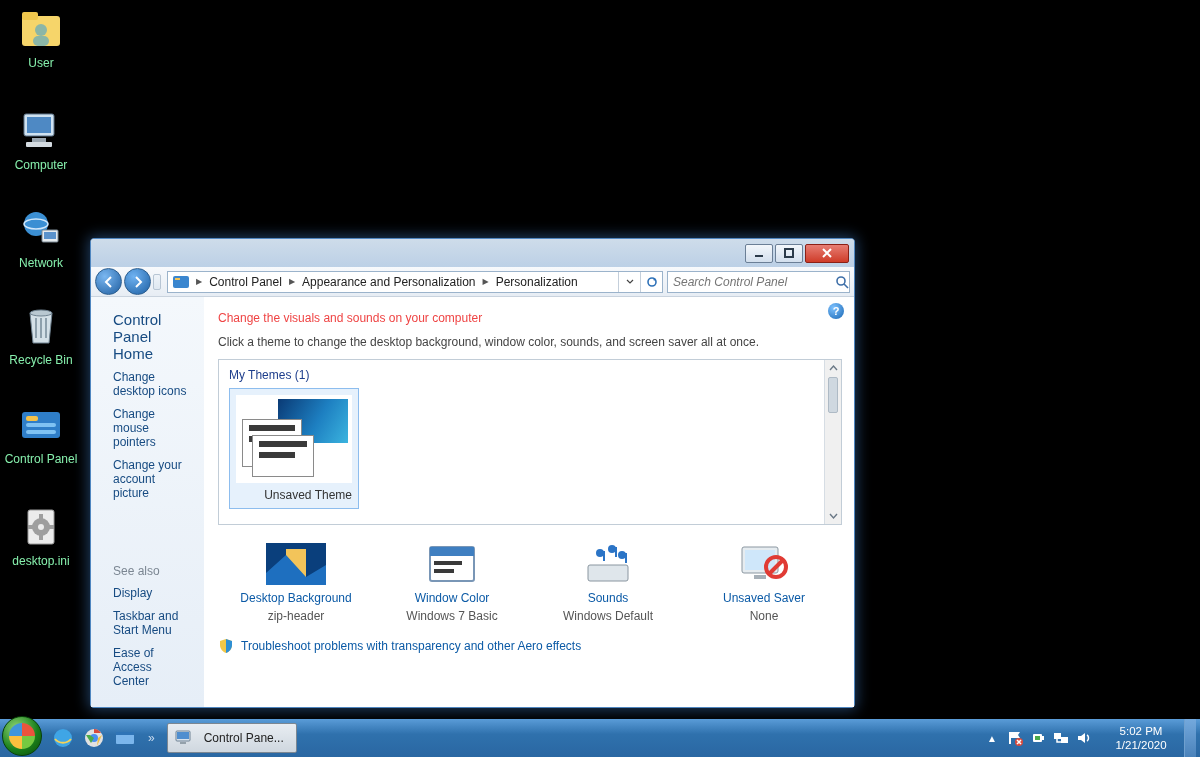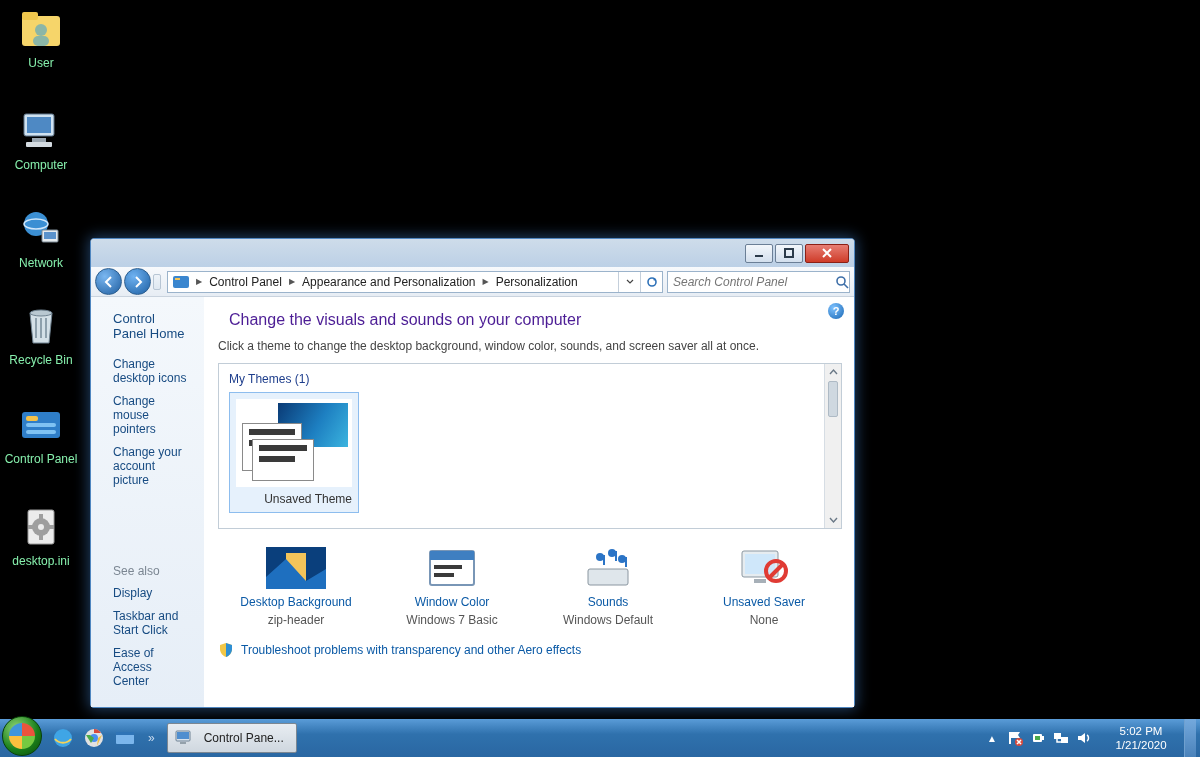--- a/index.html
+++ b/index.html
@@ -55,28 +55,28 @@
 .searchbox {
   width:183px; height:22px; margin-left:4px; background:#fff;
   border:1px solid #9bb3cb; display:flex; align-items:center;
 }
 .searchbox input { border:none; outline:none; flex:1; font-size:12px; color:#777; font-style:italic; padding:0 5px;}
 .searchbox .mag { width:22px; display:flex; align-items:center; justify-content:center; }
 
 
 .body { display:flex; height:calc(100% - 58px); }
 .sidebar { width:203px; background:linear-gradient(#f4f8fc,#e6eef7); padding:14px 14px 10px 22px; font-size:12px; display:flex; flex-direction:column;}
-.sidebar .home { color:#174b82; font-size:13px; margin-bottom:16px;}
+.sidebar .home { color:#174b82; font-size:15px; margin-bottom:8px;}
 .sidebar .link { color:#174b82; margin-bottom:9px; cursor:pointer;}
 .sidebar .spacer{flex:1;}
 .sidebar .seealso { color:#7b8692; margin-bottom:8px;}
 .content { flex:1; background:#fff; position:relative; padding:14px 12px 8px 14px; font-size:12px;}
 .help-btn { position:absolute; right:10px; top:6px; width:16px; height:16px; border-radius:50%; background:radial-gradient(circle at 35% 30%,#7ec2ff,#1866b3); color:#fff; font:bold 11px/16px sans-serif; text-align:center;}
 
-.heading { color:#4c1d95; font-size:16px; margin-bottom:10px;margin-left:11px;}
+.heading { color:#ef4444; font-size:12px; margin-bottom:10px;}
 .sub { color:#444; font-size:12px; margin-bottom:10px;}
 
 .theme-area {
   border:1px solid #c2cdd7; height:166px; position:relative; background:#fff;
 }
 .theme-area .scroll { position:absolute; right:0; top:0; bottom:0; width:17px; background:#f0f0f0; border-left:1px solid #d6dde4;}
 .theme-area .scroll .up,.theme-area .scroll .dn{height:17px;background:#f0f0f0;display:flex;align-items:center;justify-content:center;}
 .theme-area .scroll .track{position:absolute;top:17px;bottom:17px;left:0;right:0;}
 .theme-area .scroll .thumb{position:absolute;top:0;height:36px;left:3px;right:3px;background:#cfd8e0;border:1px solid #aebac5;border-radius:2px;}
 .theme-area .scroll .dn{position:absolute;bottom:0;width:100%;}
@@ -282,21 +282,21 @@
 
   <div class="body">
     <div class="sidebar">
       <div class="home">Control Panel Home</div>
       <div class="link">Change desktop icons</div>
       <div class="link">Change mouse pointers</div>
       <div class="link">Change your account picture</div>
       <div class="spacer"></div>
       <div class="seealso">See also</div>
       <div class="link">Display</div>
-      <div class="link">Taskbar and Start Click</div>
+      <div class="link">Taskbar and Start Menu</div>
       <div class="link">Ease of Access Center</div>
     </div>
 
     <div class="content">
       <div class="help-btn">?</div>
       <div class="heading">Change the visuals and sounds on your computer</div>
       <div class="sub">Click a theme to change the desktop background, window color, sounds, and screen saver all at once.</div>
 
       <div class="theme-area">
         <div class="section-label">My Themes (1)</div>

